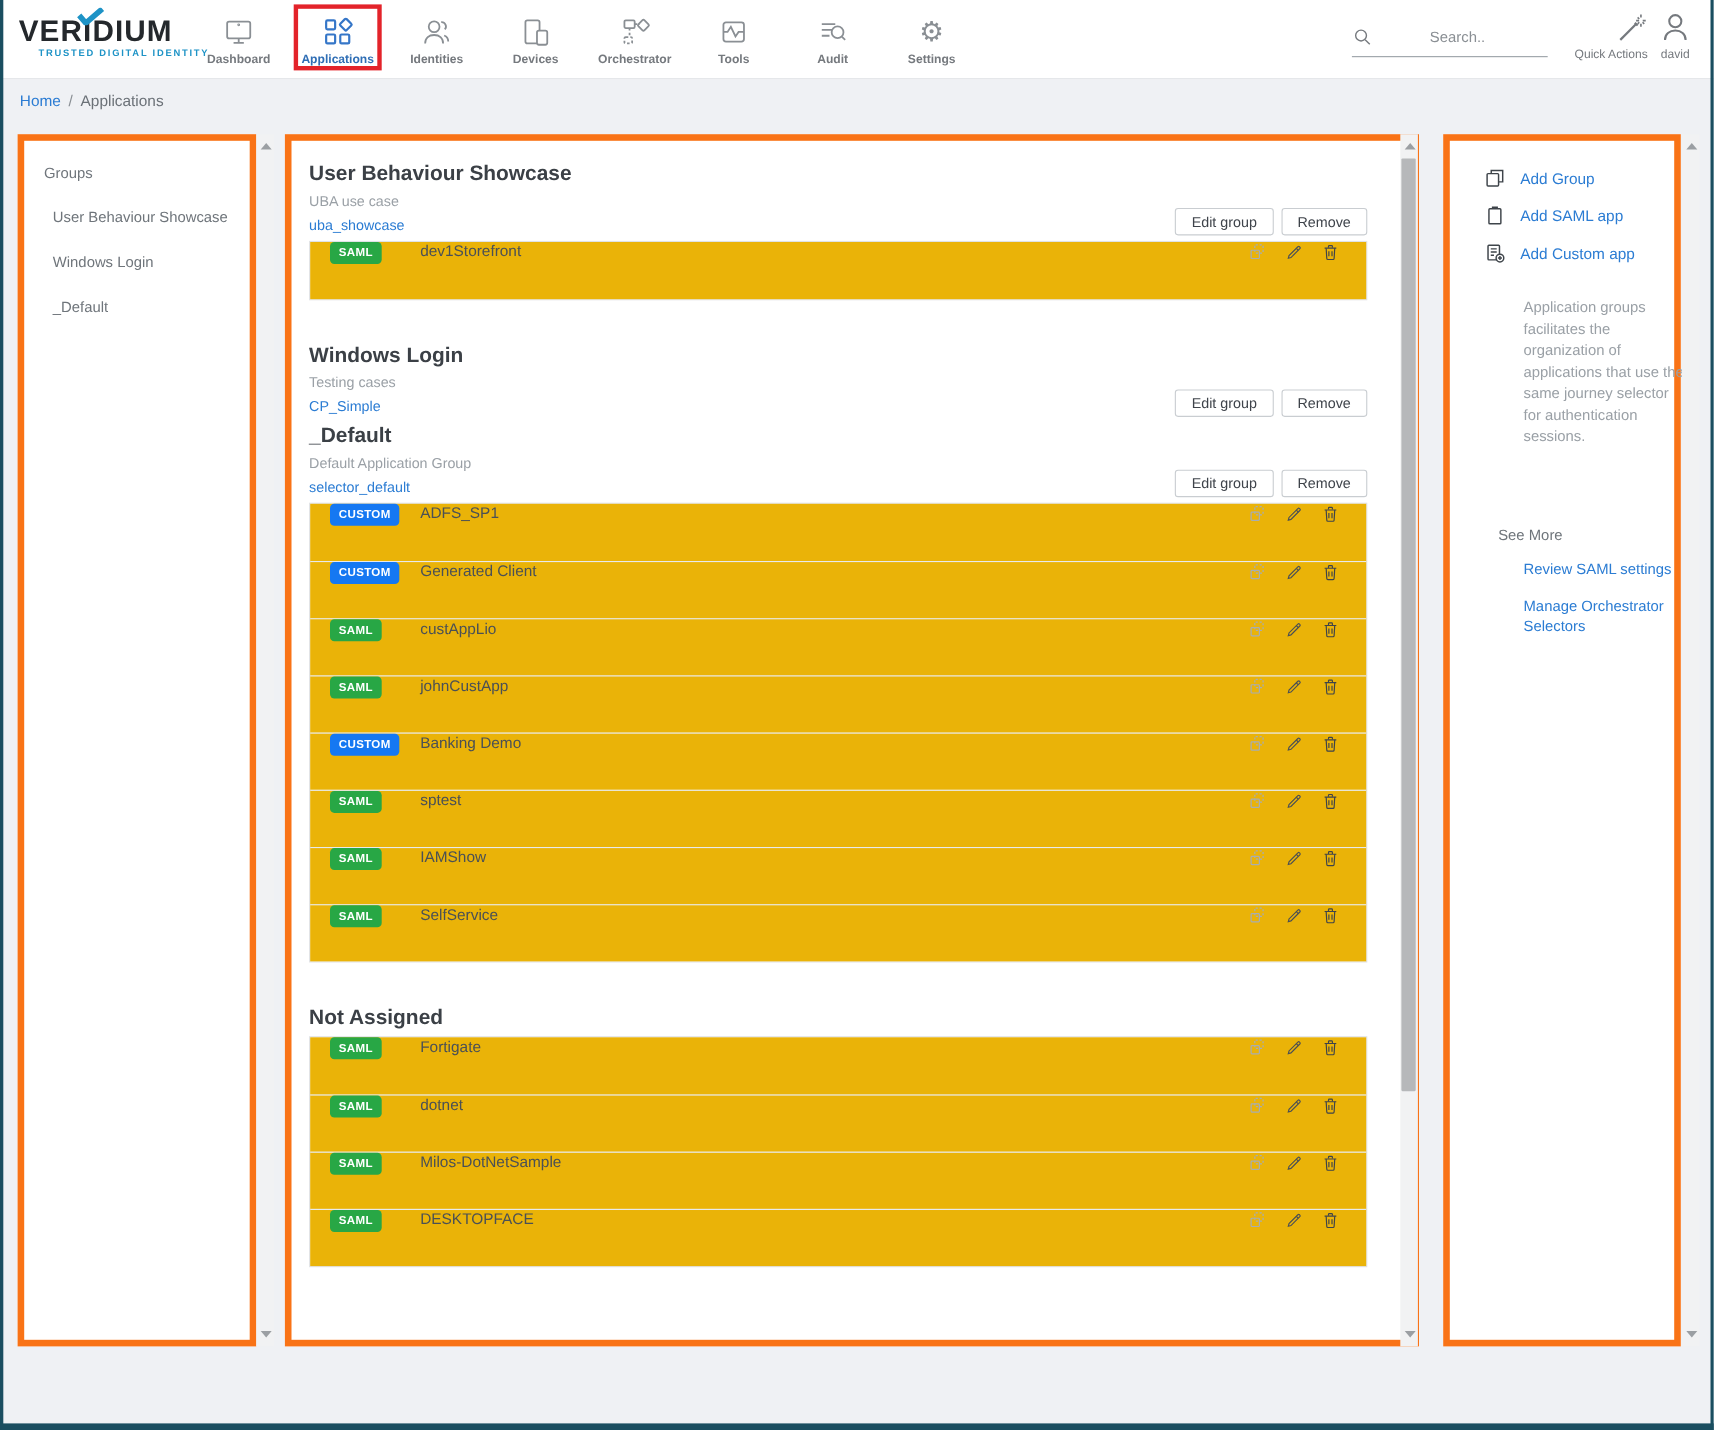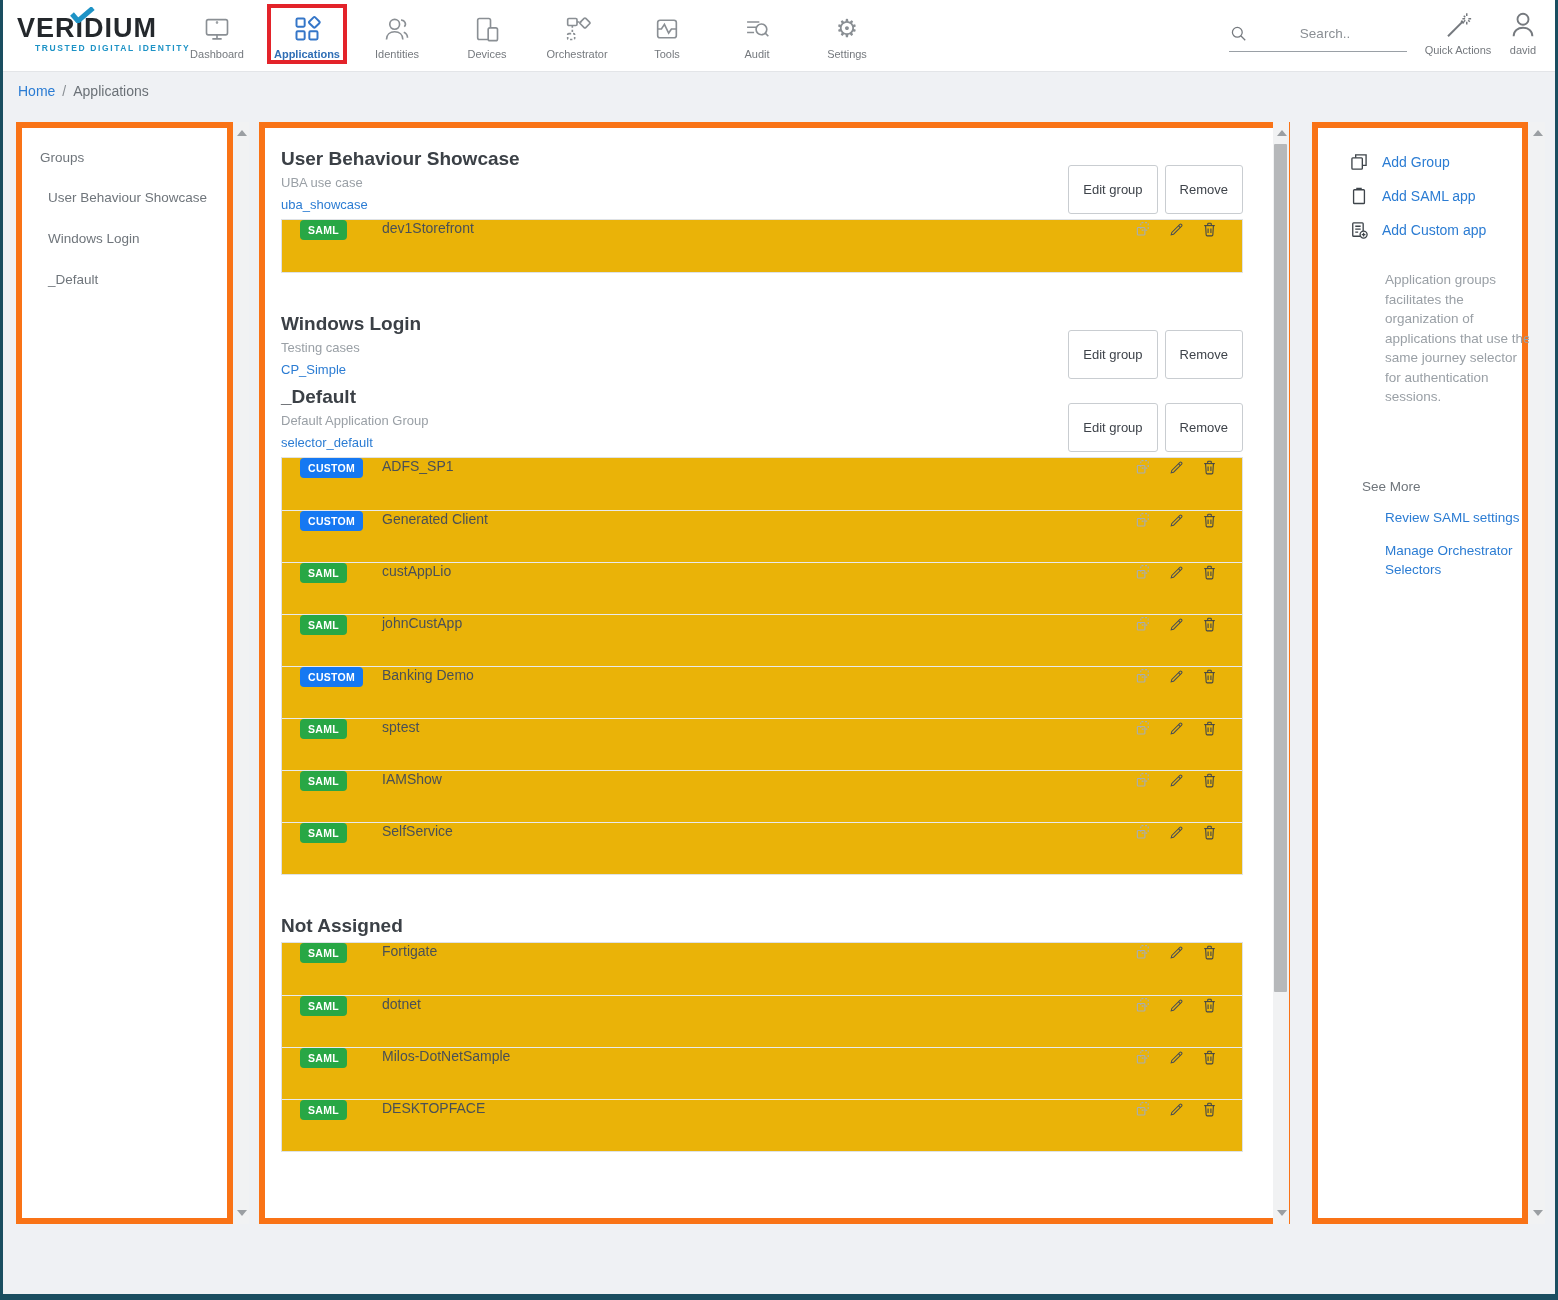--- a/index.html
+++ b/index.html
@@ -14,34 +14,34 @@
   
   .header { position:absolute; left:1px; top:0; width:1558px; height:72px; background:#fff; border-bottom:1px solid #e3e5e8; z-index:10; }
   .logo { position:absolute; left:16px; top:14px; width:180px; }
   .logo-title { font-size:27px; font-weight:700; letter-spacing:1px; color:#24282c; line-height:28px; }
   .logo-check { position:absolute; left:52px; top:-7px; }
   .logo-tagline { font-size:8.5px; font-weight:700; letter-spacing:1.6px; color:#1e93c6; margin-top:1px; margin-left:18px; }
 
   .nav { position:absolute; left:171px; top:6px; display:flex; }
   .nav-item { width:90px; height:58px; display:flex; flex-direction:column; align-items:center; justify-content:flex-start; padding-top:8px; color:#8a8f94; cursor:pointer; position:relative; }
   .nav-item .nav-icon { height:30px; display:flex; align-items:center; justify-content:center; }
-  .nav-item .nav-label { font-size:11px; margin-top:4px; color:#75797e; }
+  .nav-item .nav-label { font-size:11px; margin-top:4px; color:#75797e;font-weight:bold; }
   .nav-item.active { color:#3576c8; }
   .nav-item.active .nav-label { color:#2f6eb5; font-weight:700; }
   .nav-highlight { position:absolute; left:5px; top:-2px; width:80px; height:60px; border:4px solid #e3232a; pointer-events:none; }
   .gear-glyph { font-size:25px; line-height:28px; color:#8a8f94; font-family:"DejaVu Sans", sans-serif; }
 
   .search-box { position:absolute; left:1228px; top:24px; width:178px; }
   .search-box .search-row { display:flex; align-items:center; gap:12px; border-bottom:1px solid #9aa0a6; padding-bottom:8px; }
   .search-box input { border:none; outline:none; font-size:13.5px; width:130px; color:#4a5056; font-family:"Liberation Sans", sans-serif; background:transparent;text-align:center; }
   .search-box input::placeholder { color:#8a8f94; }
 
   .hdr-action { position:absolute; top:10px; display:flex; flex-direction:column; align-items:center; color:#75797e; cursor:pointer; }
   .hdr-action .nav-label { font-size:11px; margin-top:4px; }
-  .qa { left:1417px; width:80px; }
+  .qa { left:1417px; width:80px;align-items:flex-end; }
   .usr { left:1493px; width:58px; }
 
   
   .breadcrumb { position:absolute; left:18px; top:83px; font-size:14px; color:#6b7177; z-index:5; }
   .breadcrumb a { color:#2b7cd3; text-decoration:none; cursor:pointer; }
   .breadcrumb .sep { margin:0 7px; color:#8a8f94; }
 
   
   .card { position:absolute; background:#fff; border:6px solid #f97316; }
   .sidebar { left:16px; top:122px; width:217px; height:1102px; padding-top:10px; }
@@ -62,21 +62,21 @@
   
   .side-head { font-size:13.5px; color:#6f757b; padding:12px 0 12px 18px; }
   .side-item { font-size:13.5px; color:#6f757b; padding:13px 0 13px 26px; cursor:pointer; }
 
   
   .group-header { position:relative; margin-bottom:3px; }
   .group-title { font-size:19px; font-weight:700; color:#3b4046; line-height:26px; }
   .group-sub   { font-size:13px; color:#9aa0a6; line-height:22px; }
   .group-link  { font-size:13px; color:#2b7cd3; line-height:22px; text-decoration:none; cursor:pointer; display:inline-block; }
   .group-btns  { position:absolute; right:0; bottom:2px; display:flex; gap:7px; }
-  .btn { background:#fff; border:1px solid #c9cdd1; border-radius:3px; font-size:13px; color:#3e434a; padding:16px 14px; cursor:pointer; font-family:"Liberation Sans", sans-serif; }
+  .btn { background:#fff; border:1px solid #c9cdd1; border-radius:3px; font-size:13px; color:#3e434a; padding:4px 14px; cursor:pointer; font-family:"Liberation Sans", sans-serif; }
 
   .rows { border:1px solid #dfe2e5; margin-bottom:38px; }
   .row { height:52px; display:flex; align-items:flex-start; padding-left:18px; position:relative; background:#eab308; }
   .row + .row { border-top:1px solid #e8eaec; }
   .badge { display:inline-flex; align-items:center; justify-content:center; height:20px; border-radius:4px; color:#fff; font-size:10.5px; font-weight:700; padding:0 8px; letter-spacing:.3px; }
   .badge.saml   { background:#28a745; }
   .badge.custom { background:#1578f2; }
   .badge.cp     { background:#54595e; }
   .app-name { position:absolute; left:100px; font-size:14px; color:#4a5056; }
   .row-actions { position:absolute; right:24px; display:flex; gap:16px; align-items:center; }

